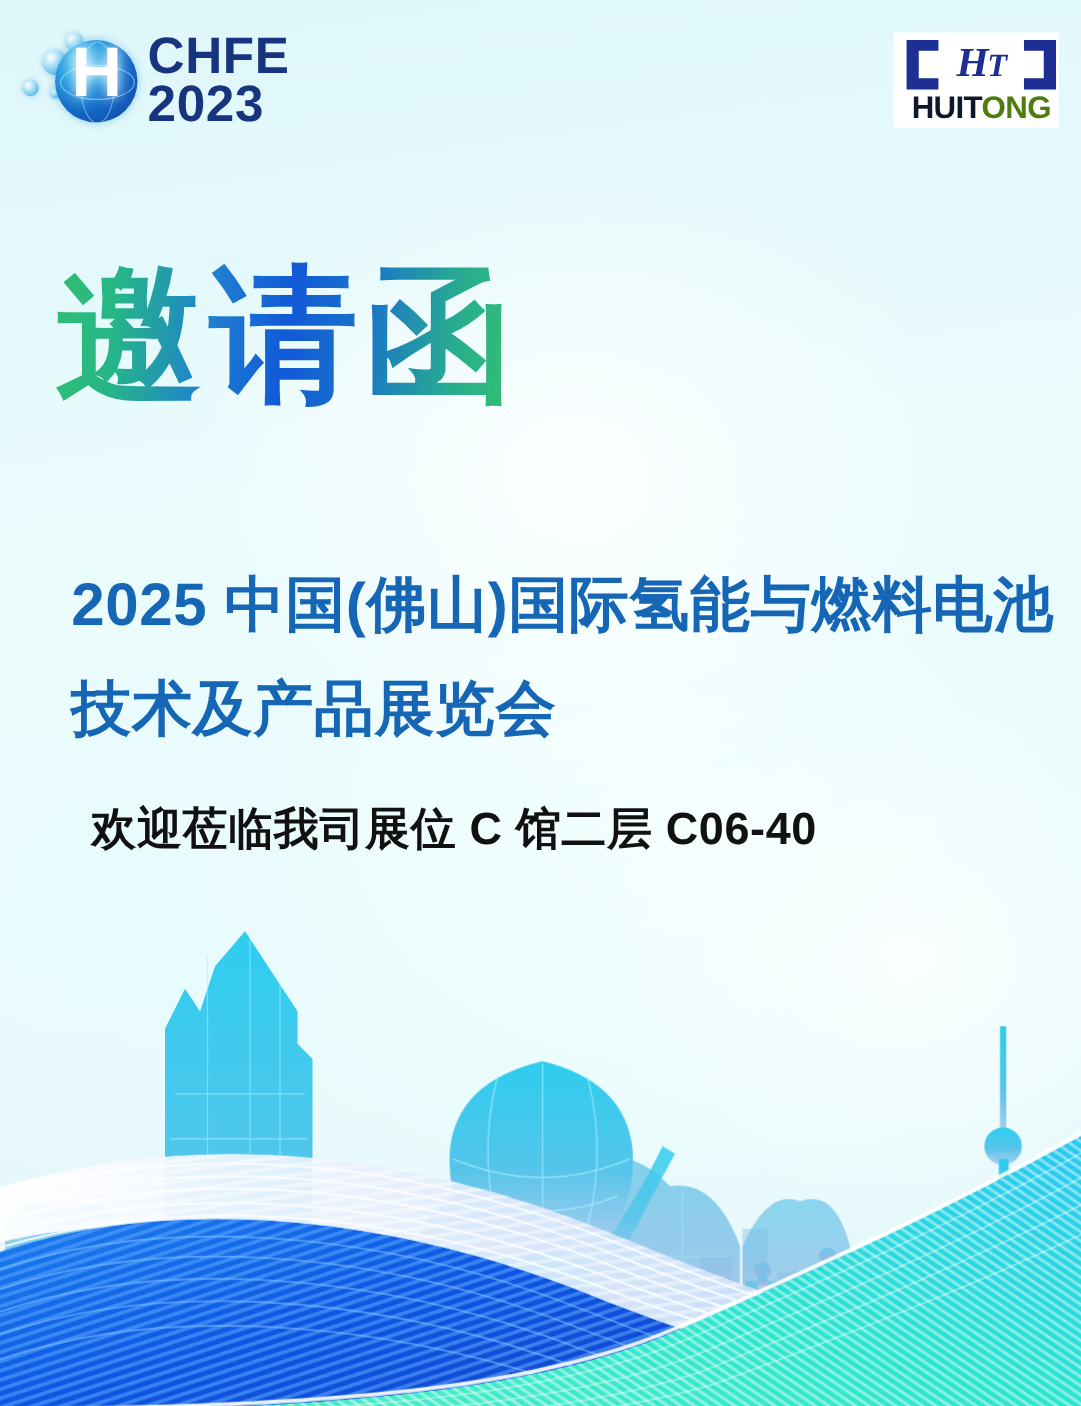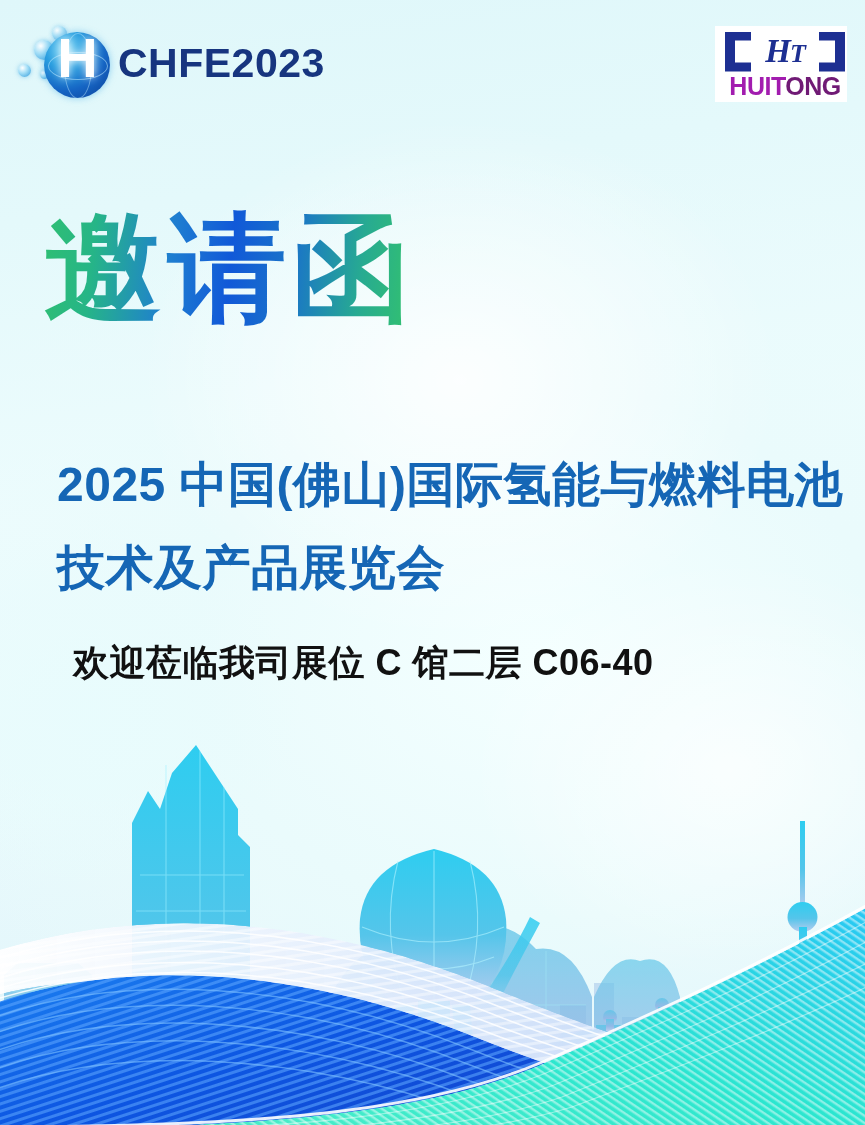--- a/index.html
+++ b/index.html
@@ -108,21 +108,21 @@
     background: radial-gradient(circle at 34% 30%, #ffffff 0%, #a5dff7 40%, #2f9ada 100%);
     box-shadow: 0 0 4px rgba(60,170,230,.5);
   }
   .bub1 { left: 16px; top: 16px; width: 20px; height: 20px; }
   .bub2 { left: 0px;  top: 40px; width: 13px; height: 13px; }
   .bub3 { left: 22px; top: 46px; width: 9px;  height: 9px; }
   .bub4 { left: 34px; top: 2px;  width: 15px; height: 15px; opacity:.85; }
 
   .chfe-words {
     display: flex;
-    flex-direction: row;
+    flex-direction: column;
     justify-content: center;
     line-height: .96;
   }
   .chfe-words span {
     font-family: "Liberation Sans", sans-serif;
     font-weight: 700;
     font-size: 41px;
     color: #17357f;
     letter-spacing: .5px;
   }
@@ -167,22 +167,22 @@
   }
   .ht-mono .t { font-size: 26px; }
   .ht-name {
     font-family: "Liberation Sans", sans-serif;
     font-weight: 700;
     font-size: 25px;
     letter-spacing: -.5px;
     line-height: 1;
     margin-top: 1px;
   }
-  .ht-name .red { color: #a21caf; }
-  .ht-name .blu { color: #701a75; margin-top: 14px; }
+  .ht-name .red { color: #0f172a; }
+  .ht-name .blu { color: #4d7c0f; margin-top: 14px; }
 
   
   .main-title {
     position: absolute;
     left: 44px; top: 202px;
     z-index: 25;
     font-family: "DejaVu Serif", "Liberation Serif", serif;
     font-weight: 700;
     font-size: 118px;
     line-height: 1.12;

